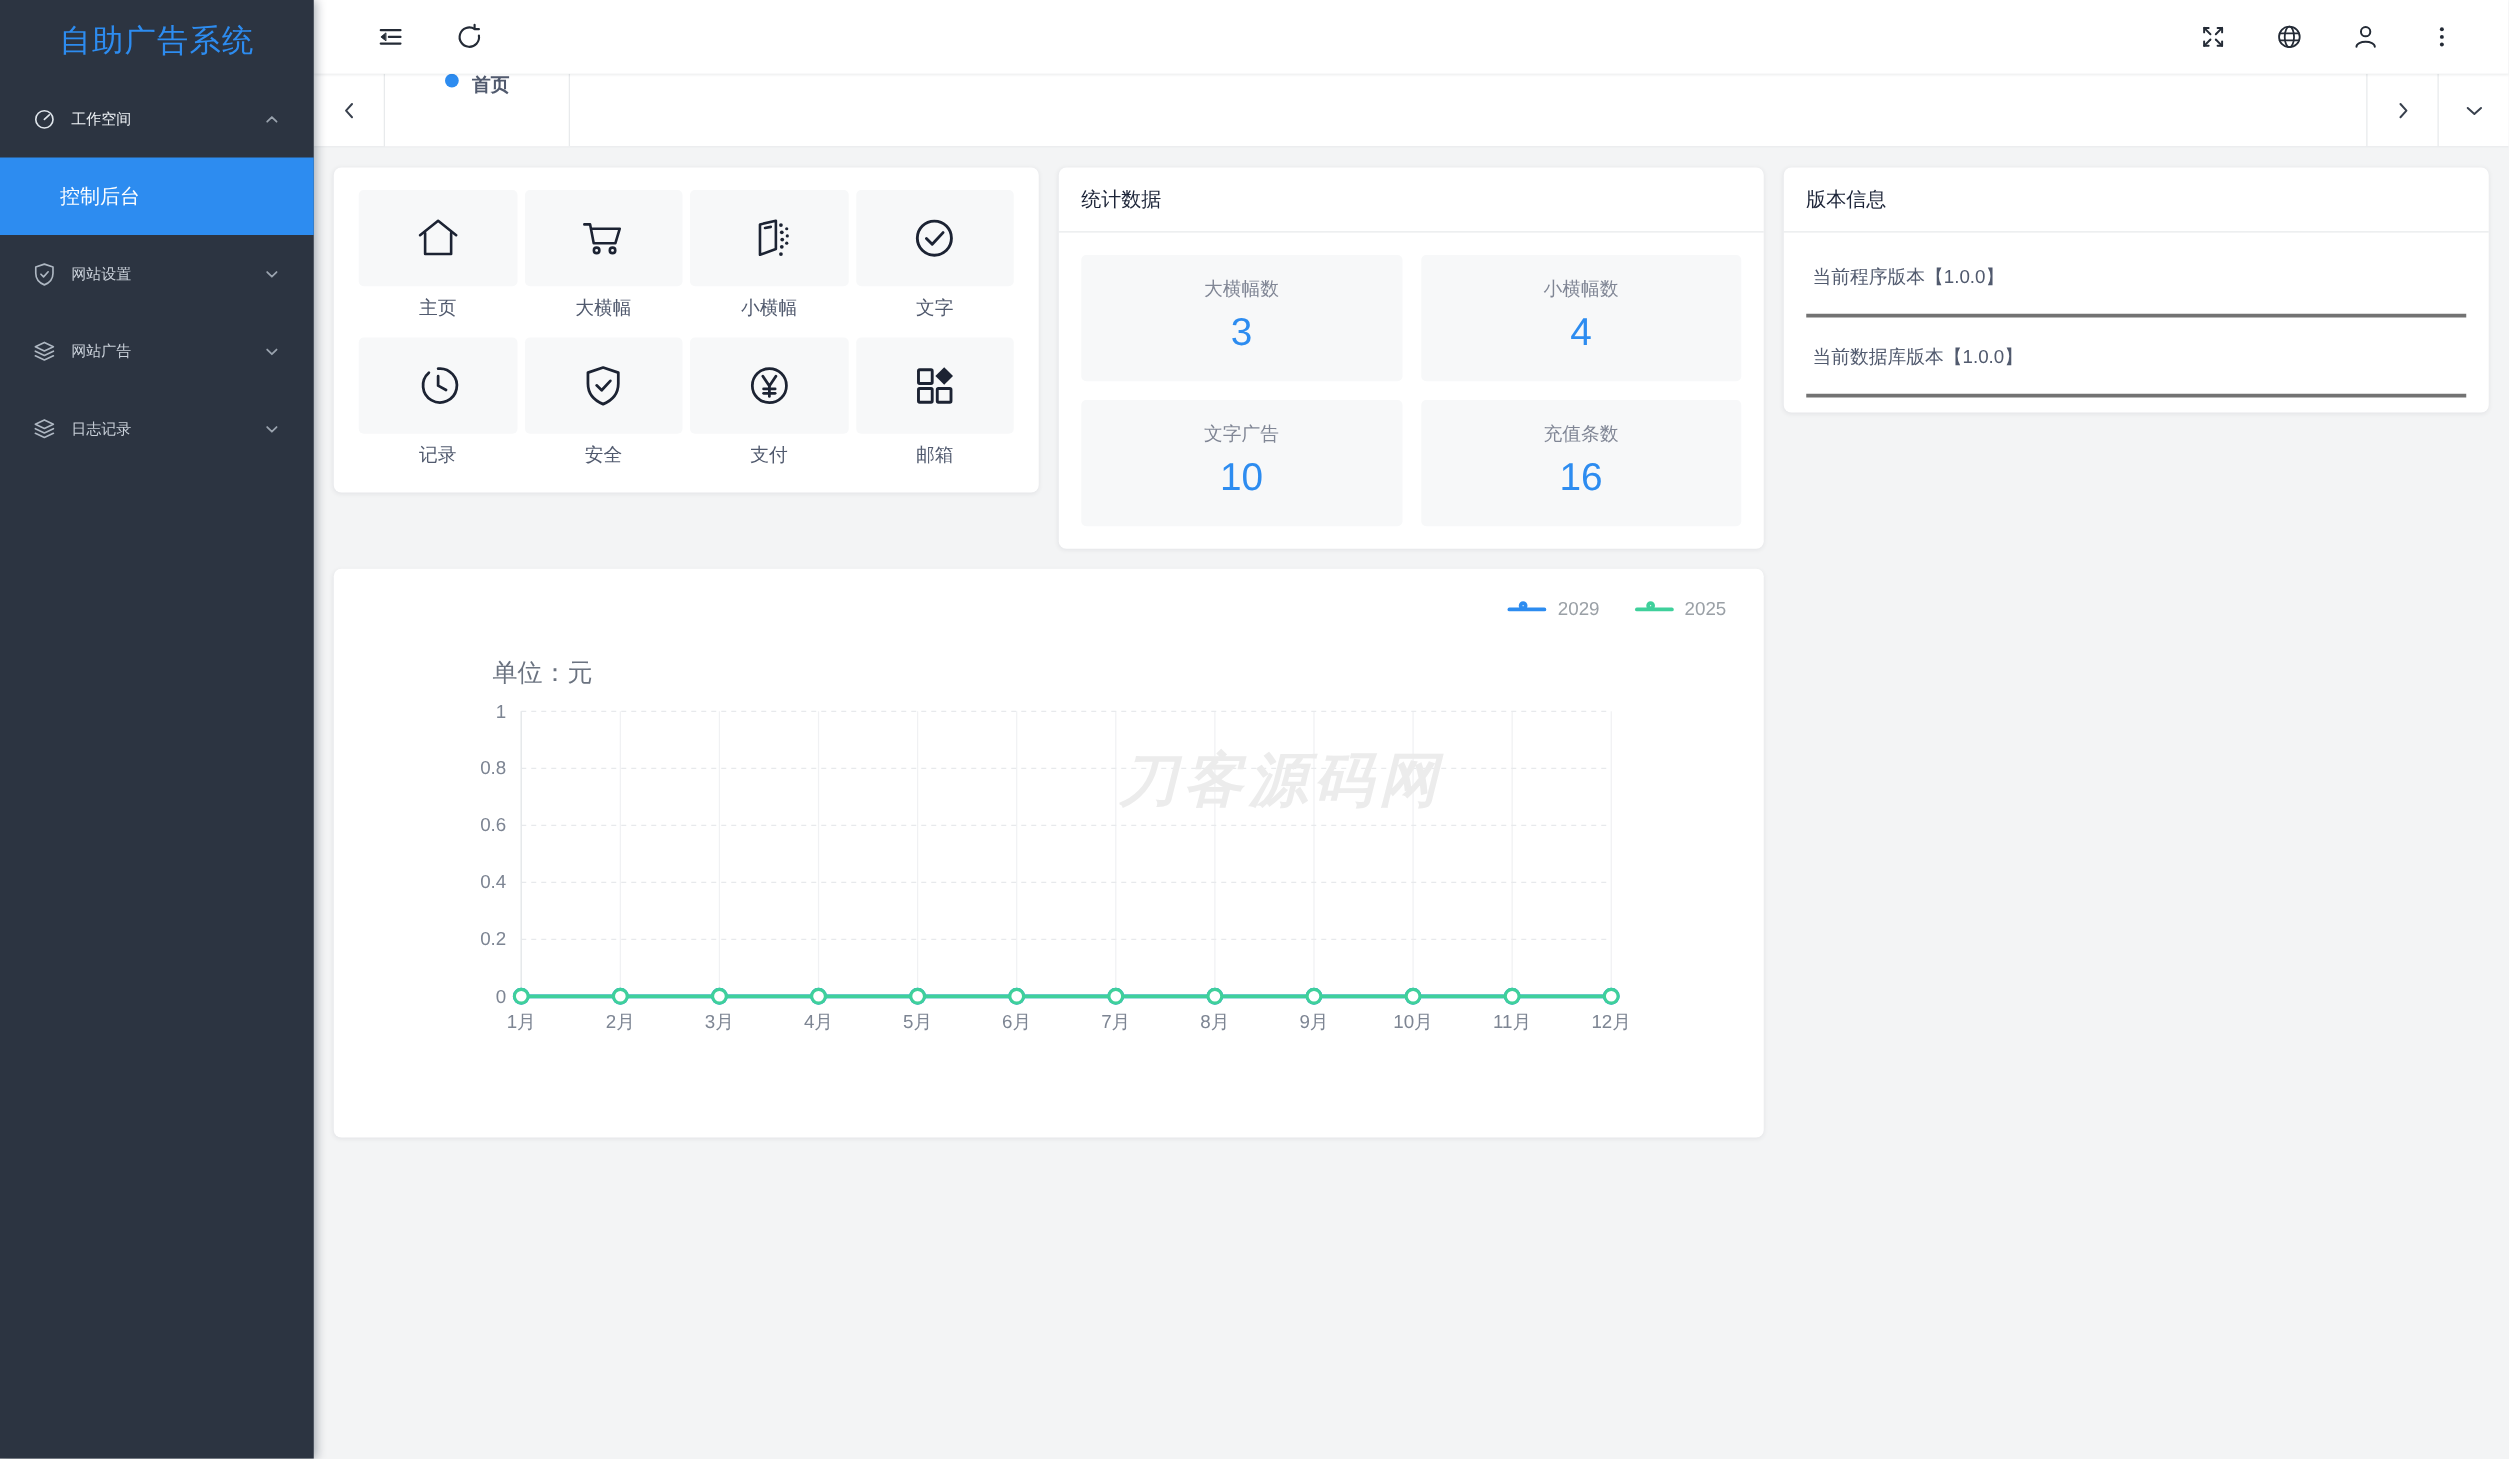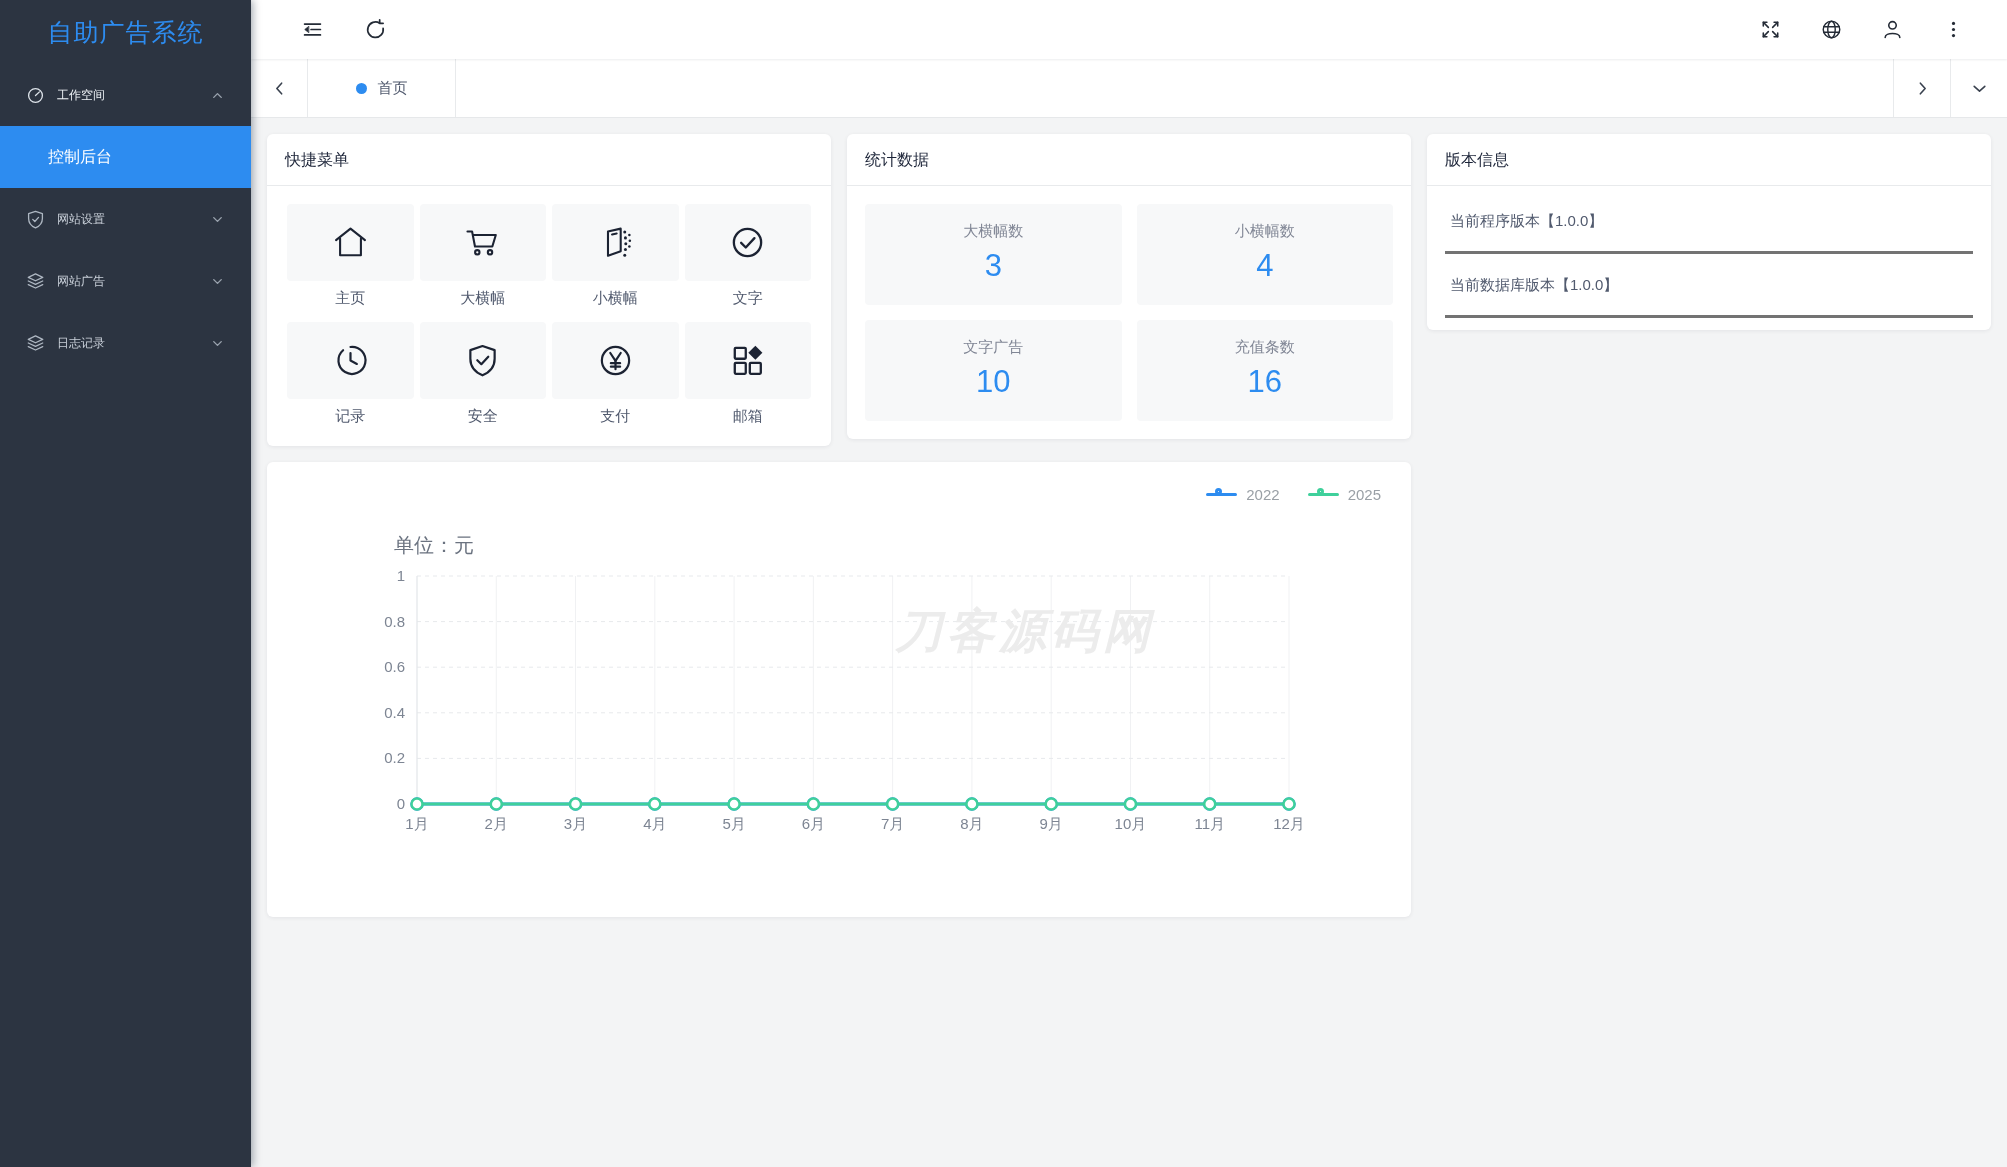--- a/index.html
+++ b/index.html
@@ -46,22 +46,22 @@
 
   .tabbar {
     height:59px; background:#fff; border-bottom:1px solid #e6e8ea;
     display:flex; align-items:stretch; position:relative; z-index:10;
   }
   .tab-nav { width:57px; display:flex; align-items:center; justify-content:center; cursor:pointer; color:#39414e; }
   .tab-nav.left { border-right:1px solid #e8eaec; }
   .tab-nav.rb { border-left:1px solid #e8eaec; }
   .tab-nav svg { width:17px; height:17px; }
   .tab-item {
-    width:148px; display:flex; align-items:center; justify-content:center; gap:11px;
-    border-right:1px solid #e8eaec; font-size:15px; color:#515a6e; cursor:pointer; background:#fff;
+    width:148px; display:flex; justify-content:center; gap:11px;
+    border-right:1px solid #e8eaec; font-size:15px; color:#515a6e; cursor:pointer; background:#fff;font-weight:bold;
   }
   .tab-dot { width:11px; height:11px; border-radius:50%; background:#2d8cf0; }
   .tab-spacer { flex:1; }
 
   
   .content { flex:1; padding:16px; overflow:hidden; }
   .grid {
     display:grid; grid-template-columns:repeat(3,1fr); gap:16px; align-items:start;
   }
   .card { background:#fff; border-radius:6px; box-shadow:0 1px 4px rgba(0,21,41,.07); }
@@ -252,21 +252,20 @@
       <svg viewBox="0 0 32 32" fill="none" stroke="currentColor" stroke-width="3" stroke-linecap="round" stroke-linejoin="round">
           <path d="M6 12 L16 21 L26 12"></path>
         </svg>
     </div>
   </div>
 
   <div class="content">
     <div class="grid">
 
       <div class="card">
-        <div class="card-header">快捷菜单</div>
         <div class="qm-body">
 
           <div class="qm-item">
             <div class="tile">
                 <span>
               <svg viewBox="0 0 32 32" fill="none" stroke="currentColor" stroke-width="1.8" stroke-linecap="round" stroke-linejoin="round">
                 <path d="M3.5 14 L16 4 L28.5 14"></path>
                     <path d="M7 12.5 V27 H25 V12.5"></path>
               </svg>
                 </span>
@@ -472,21 +471,21 @@
             <circle cx="942.7272727272727" cy="342" r="5.5" fill="#fff" stroke="#3fd09b" stroke-width="2.5"></circle>
             <circle cx="1022" cy="342" r="5.5" fill="#fff" stroke="#3fd09b" stroke-width="2.5"></circle>
           </svg>
         <div class="unit-label">单位：元</div>
         <div class="legend">
           <div class="legend-item">
             <span class="legend-marker">
               <span class="legend-line" style="background: rgb(45, 140, 240);"></span>
                 <span class="legend-dot" style="border-color: rgb(45, 140, 240);"></span>
             </span>
-            <span>2022</span>
+            <span>2029</span>
           </div>
           <div class="legend-item">
             <span class="legend-marker">
               <span class="legend-line" style="background: rgb(63, 208, 155);"></span>
                 <span class="legend-dot" style="border-color: rgb(63, 208, 155);"></span>
             </span>
             <span>2025</span>
           </div>
         </div>
         <div class="watermark">刀客源码网</div>

